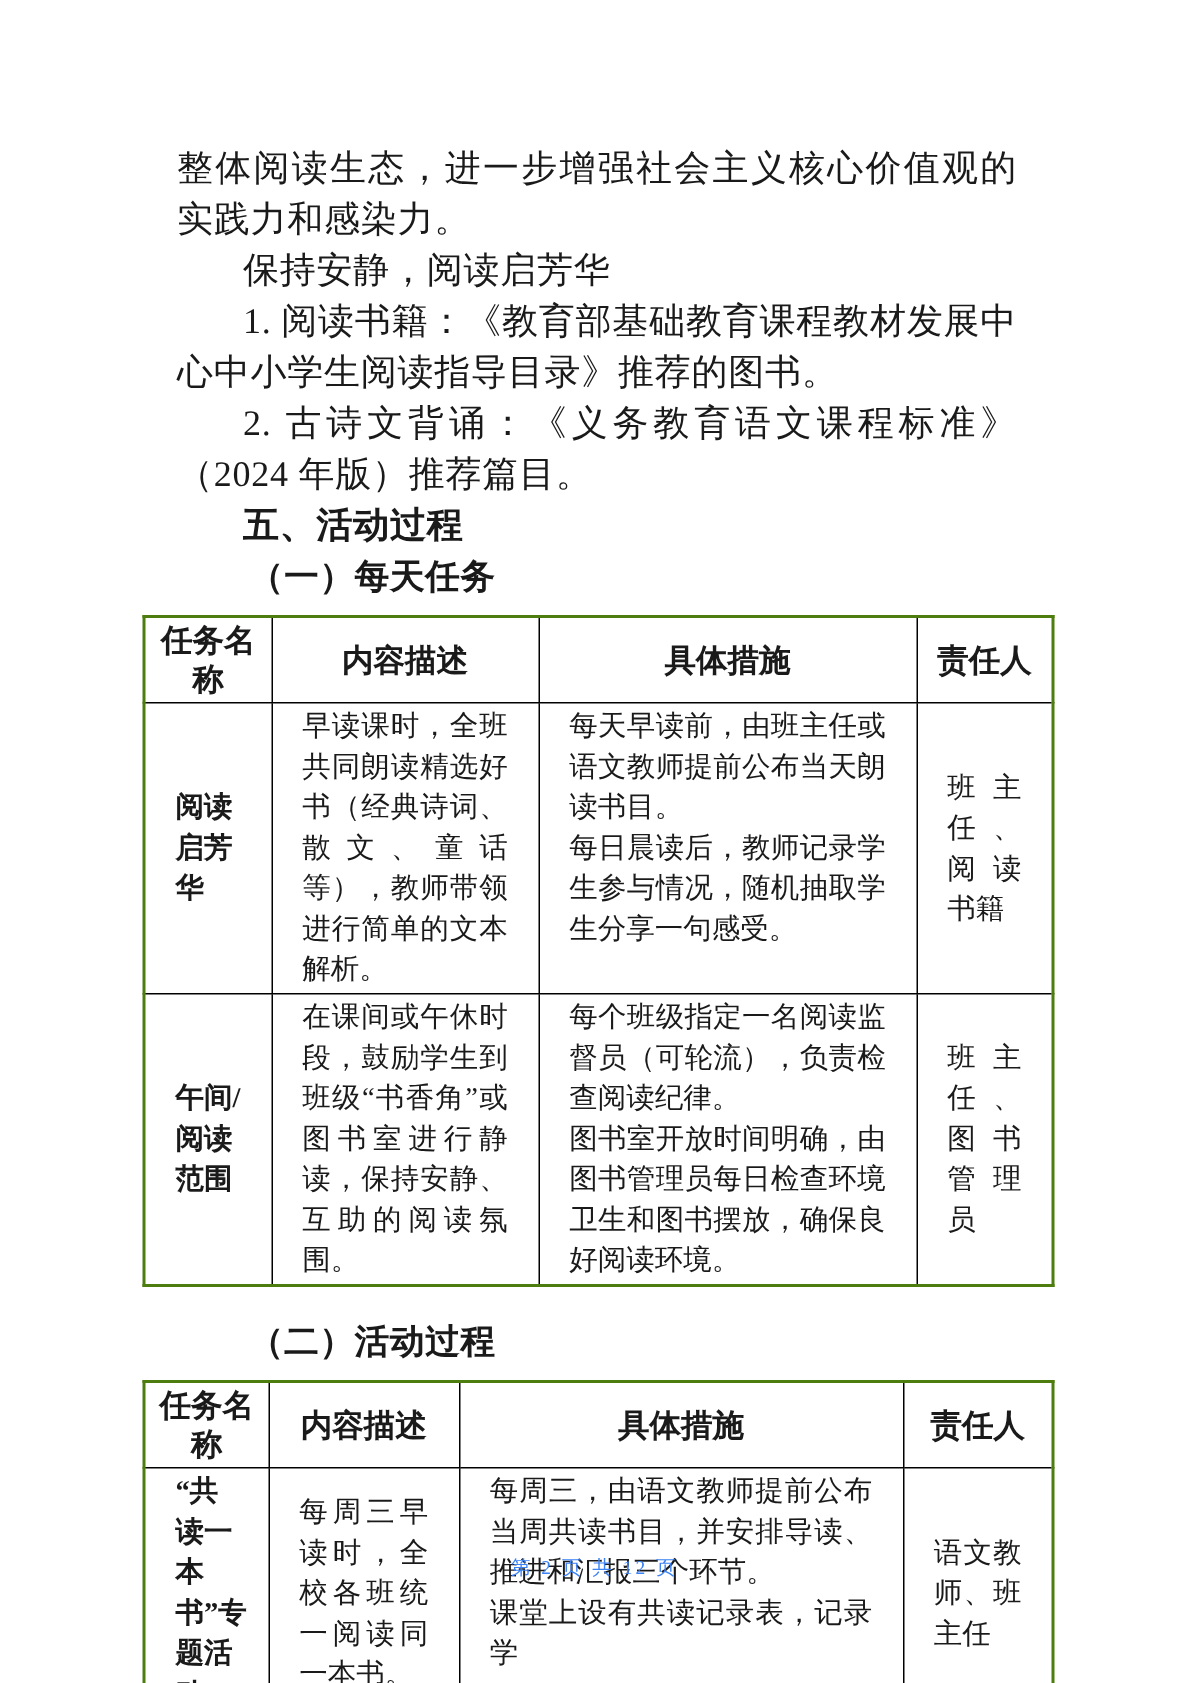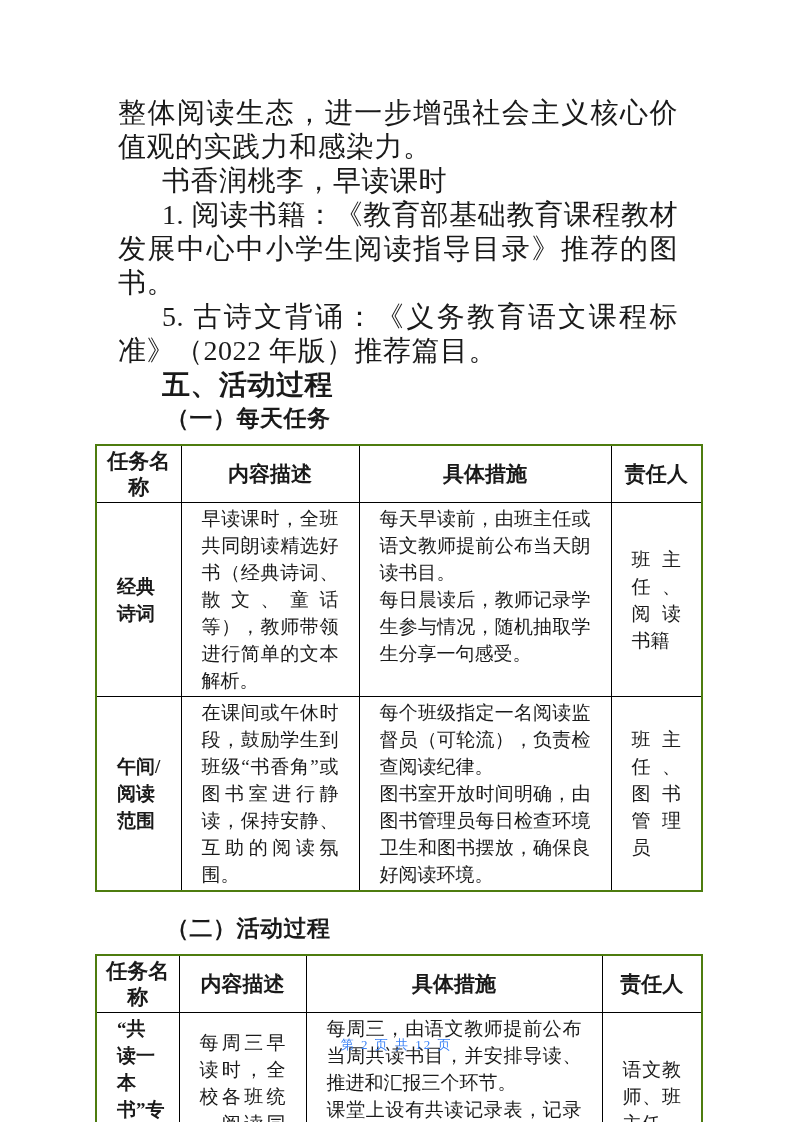--- a/index.html
+++ b/index.html
@@ -13,21 +13,21 @@
     overflow: hidden;
   }
   .content {
     position: absolute;
     top: 96px;
     left: 118px;
     width: 560px;
   }
   .content p {
     margin: 0;
-    font-size: 28px;
+    font-size: 24px;
     line-height: 34px;
     text-align: justify;
     letter-spacing: 0.5px;
   }
   .para-indent { text-indent: 44px; }
   .heading {
     font-weight: bold;
     text-indent: 44px;
     letter-spacing: 1px;
   }
@@ -85,47 +85,47 @@
 </style>
 </head>
 <body>
 
 <div class="page">
   <div class="content">
 
     <p>整体阅读生态，进一步增强社会主义核心价值观的实践力和感染力。</p>
 
 
-    <p class="para-indent">书香润桃李，早读课时</p>
+    <p class="para-indent">保持安静，阅读启芳华</p>
 
 
     <p class="para-indent">1. 阅读书籍：《教育部基础教育课程教材发展中心中小学生阅读指导目录》推荐的图书。</p>
 
-    <p class="para-indent">5. 古诗文背诵：《义务教育语文课程标准》（2022 年版）推荐篇目。</p>
+    <p class="para-indent">2. 古诗文背诵：《义务教育语文课程标准》（2024 年版）推荐篇目。</p>
 
     <p class="heading">五、活动过程</p>
 
     <p class="subheading">（一）每天任务</p>
 
     <table>
       <colgroup>
         <col style="width:85px">
           <col style="width:178px">
           <col style="width:252px">
           <col style="width:91px">
       </colgroup>
       <tbody>
           <tr class="hdr">
         <th>任务名称</th>
         <th>内容描述</th>
         <th>具体措施</th>
         <th>责任人</th>
       </tr>
       <tr class="daily-r1">
-        <td class="task-cell">经典诗词</td>
+        <td class="task-cell">阅读启芳华</td>
         <td>早读课时，全班共同朗读精选好书（经典诗词、散文、童话等），教师带领进行简单的文本解析。</td>
         <td class="measures-cell">每天早读前，由班主任或语文教师提前公布当天朗读书目。
 每日晨读后，教师记录学生参与情况，随机抽取学生分享一句感受。</td>
         <td>班主任、阅读书籍</td>
       </tr>
       <tr class="daily-r2">
         <td class="task-cell">午间/
 阅读范围</td>
         <td>在课间或午休时段，鼓励学生到班级“书香角”或图书室进行静读，保持安静、互助的阅读氛围。</td>
         <td class="measures-cell">每个班级指定一名阅读监督员（可轮流），负责检查阅读纪律。

